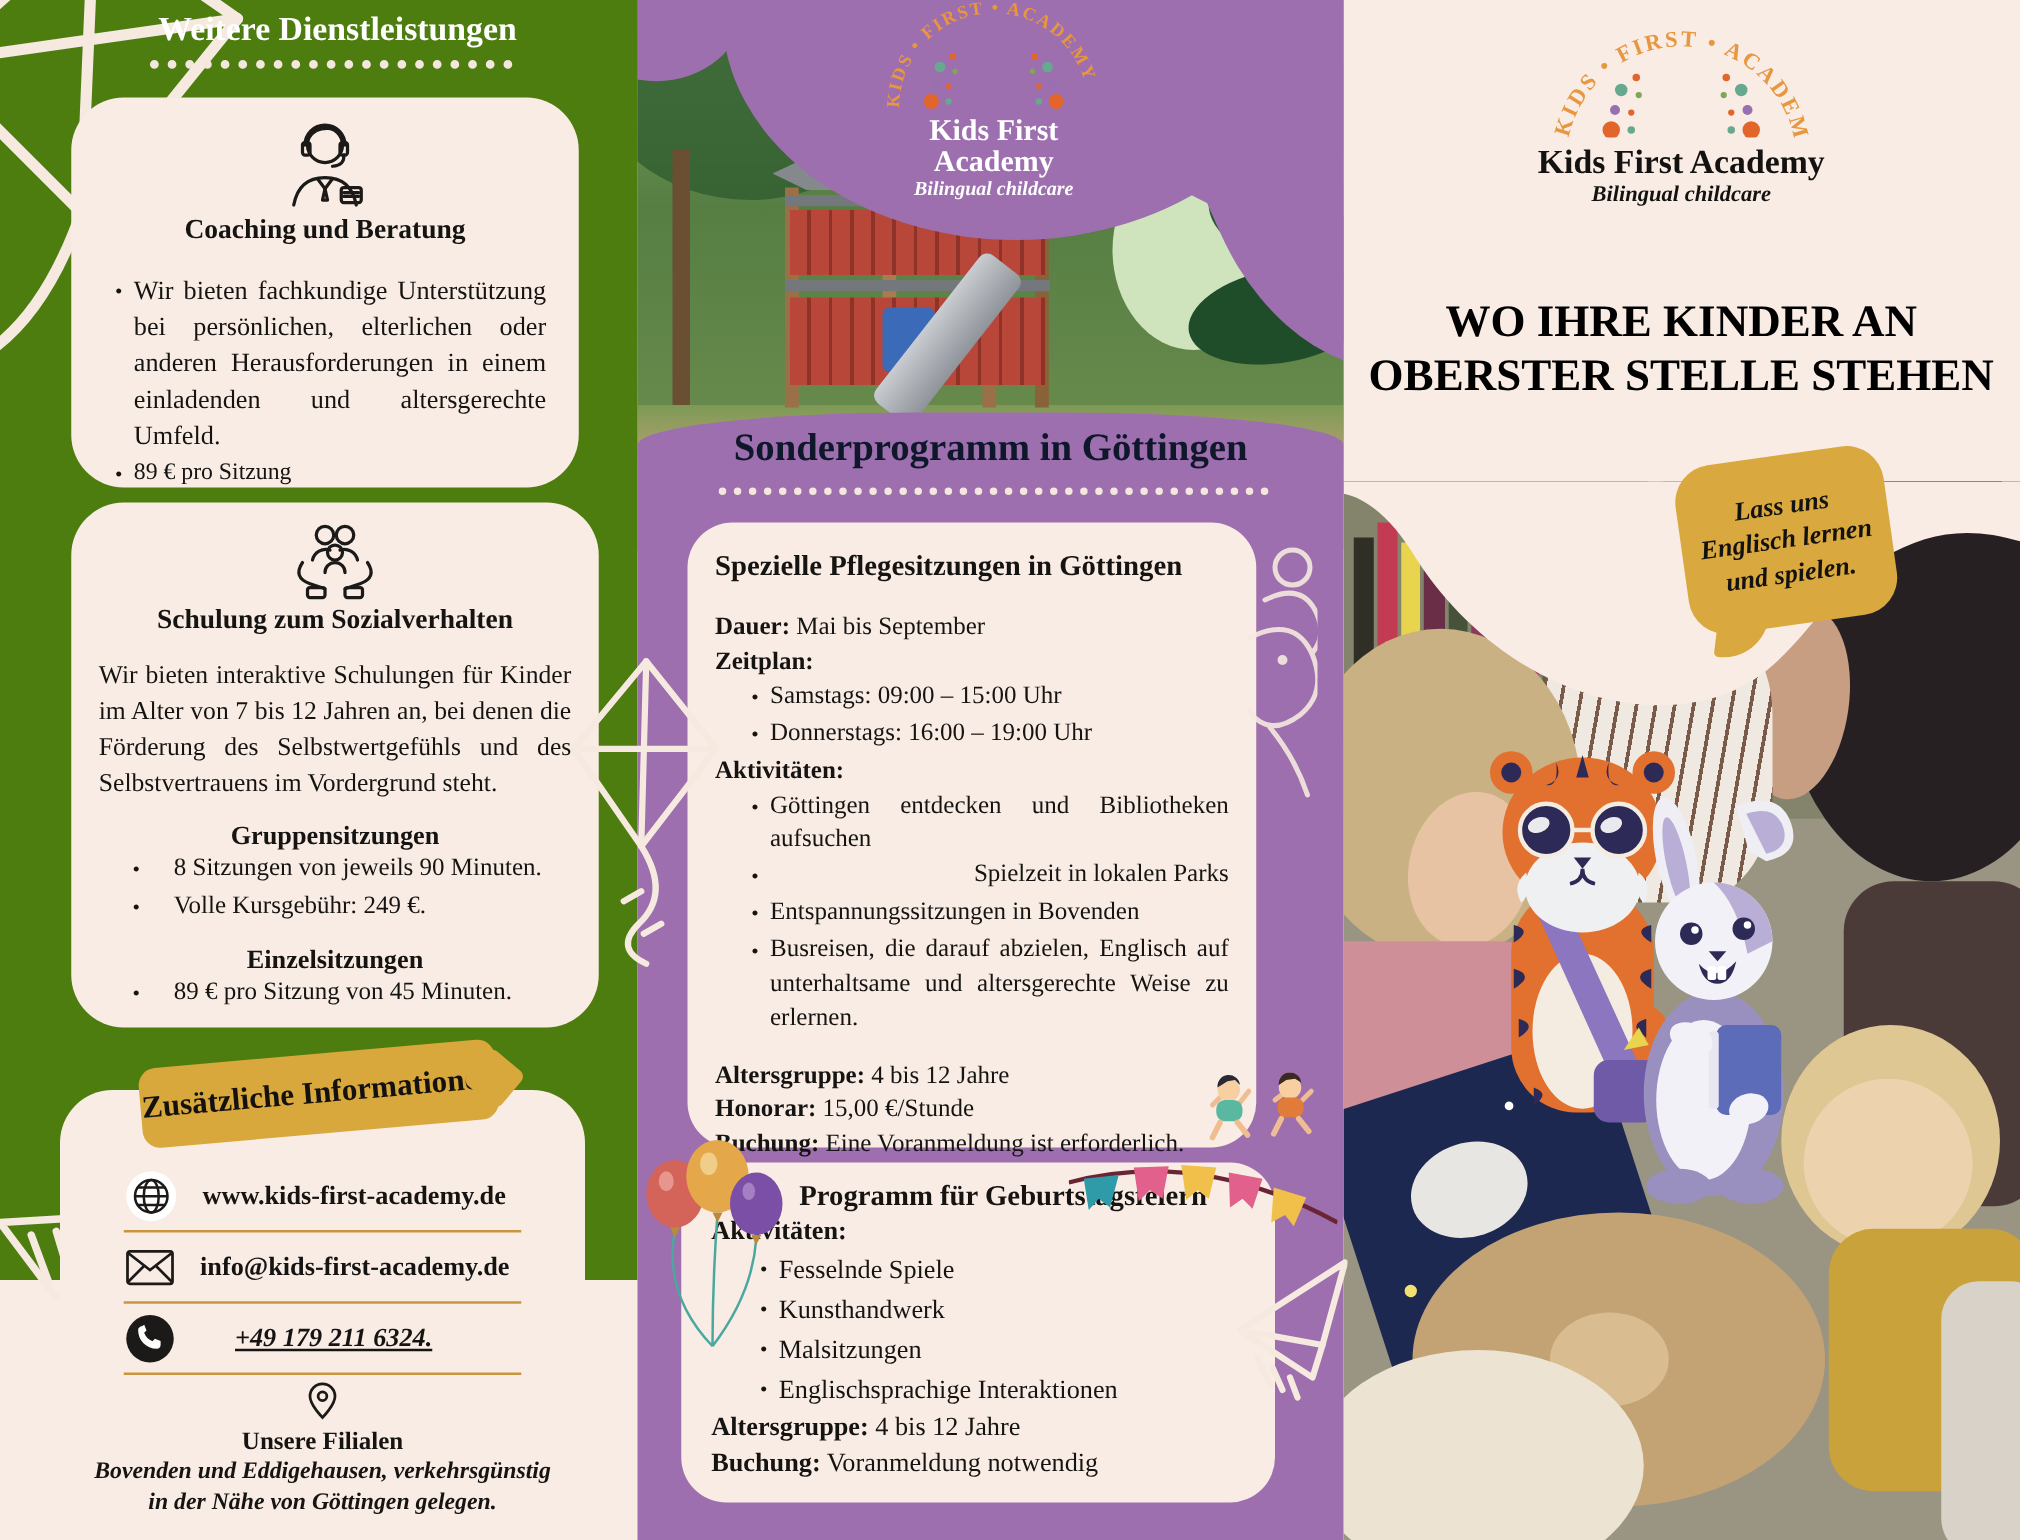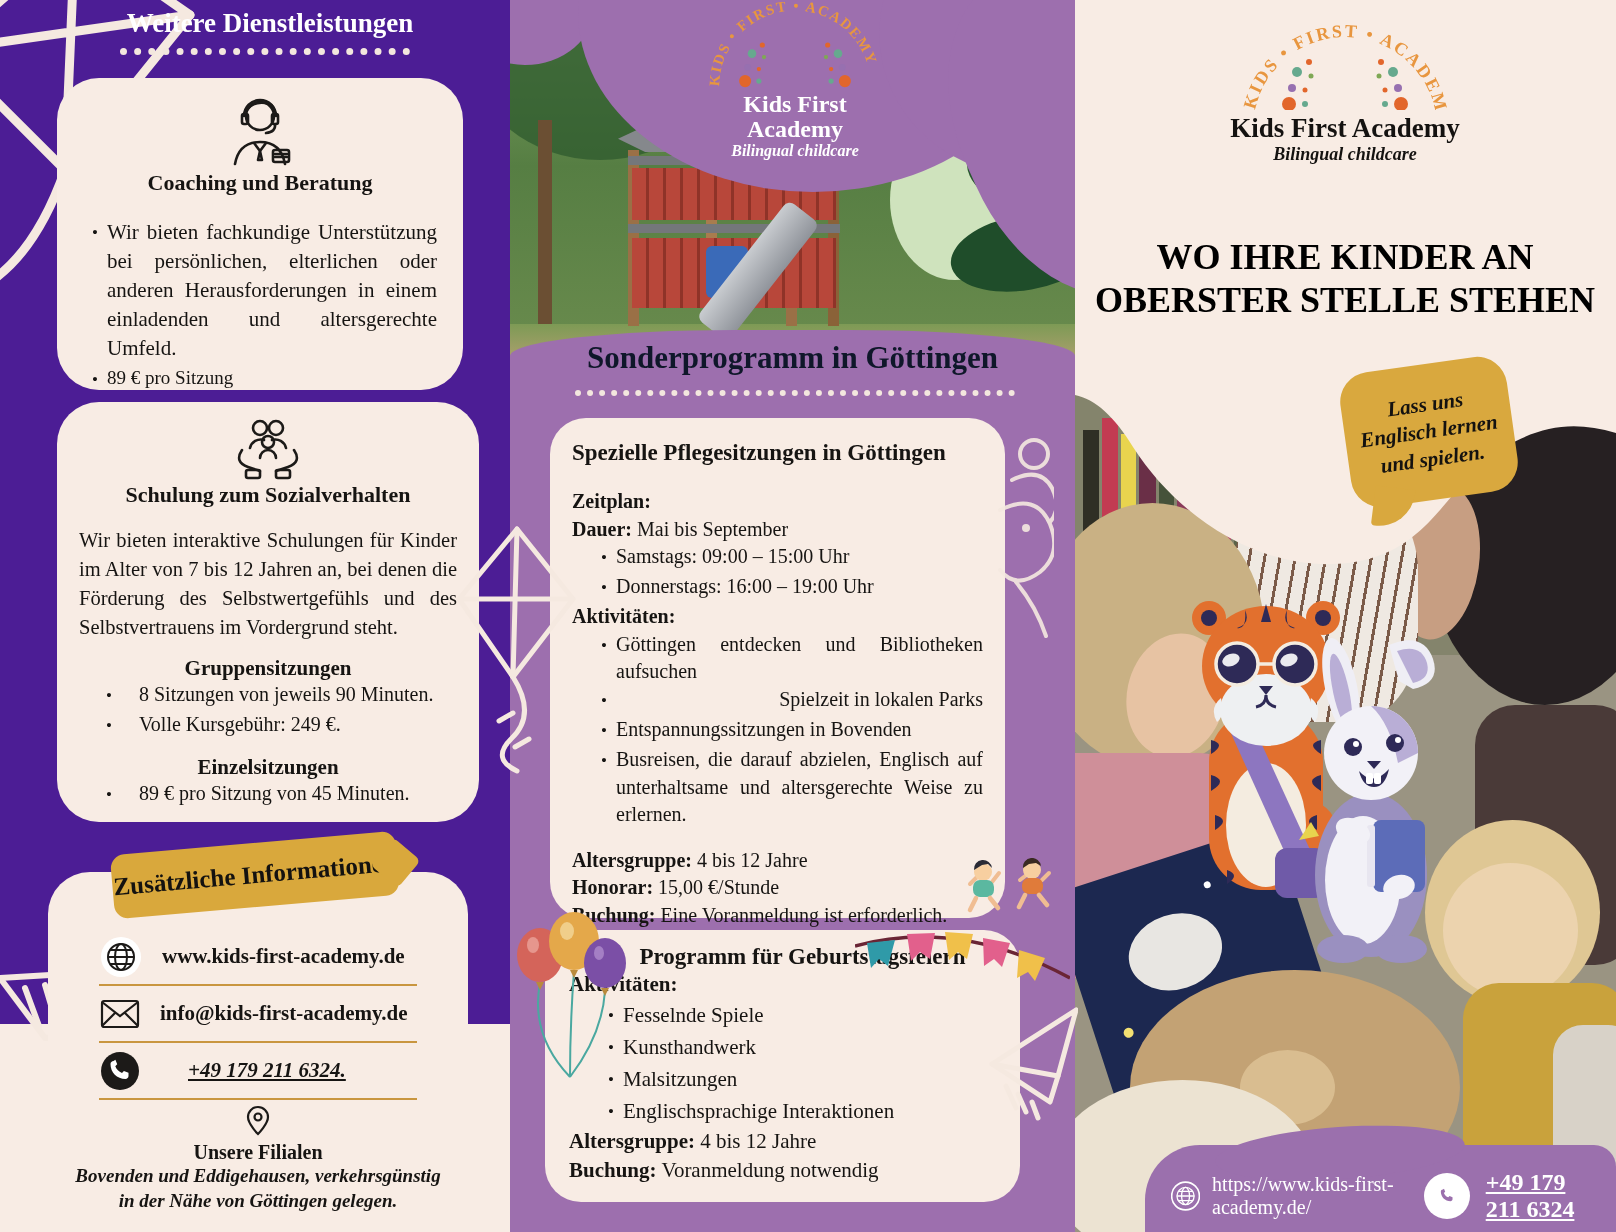--- a/index.html
+++ b/index.html
@@ -1,20 +1,20 @@
 <!DOCTYPE html>
 <html><head>
 <meta charset="utf-8">
 <style>
   html,body{margin:0;padding:0;background:#555;}
   .page{position:relative;width:1616px;height:1232px;overflow:hidden;
         font-family:"Liberation Serif","DejaVu Serif",serif;color:#161412;background:#f8ece4;}
   .abs{position:absolute;}
   
-  .p-left{left:0;top:0;width:510px;height:1024px;background:#4c1d95;}
+  .p-left{left:0;top:0;width:510px;height:1024px;background:#4d7c0f;}
   .doodle{stroke:#f5e9e0;fill:none;stroke-linecap:round;stroke-linejoin:round;}
   .l-title{left:95px;top:8px;width:350px;text-align:center;font-size:27px;font-weight:bold;color:#fff;}
   .l-dots{left:120px;top:24px;width:290px;height:24px;border-bottom:7px dotted #f3e7de;}
   .card{background:#f8ece4;border-radius:42px;}
   .card1{left:57px;top:78px;width:406px;height:312px;}
   .card2{left:57px;top:402px;width:422px;height:420px;}
   .card3{left:48px;top:872px;width:420px;height:345px;z-index:2;}
   .c-icon{display:block;margin:16px auto 2px;}
   .c-title{text-align:center;font-size:22px;font-weight:bold;}
   .b-row{display:flex;margin:0 26px;}
@@ -280,22 +280,22 @@
     </div>
 
     <div class="abs m-band"></div>
     <div class="abs m-title">Sonderprogramm in Göttingen</div>
     <div class="abs m-dots"></div>
 
     <div class="abs card card4">
       <div class="inner">
         <div class="c4-title">Spezielle Pflegesitzungen in Göttingen</div>
         <div style="height:22px;"></div>
+        <div class="line"><span class="lb">Dauer:</span> <span>Mai bis September</span></div>
         <div class="line lb">Zeitplan:</div>
-        <div class="line"><span class="lb">Dauer:</span> <span>Mai bis September</span></div>
         <div class="b-row" style="margin:0 0 0 20px;">
             <span class="b-dot">•</span>
             <span class="b-txt" style="text-align:left;font-size:20px;">Samstags: 09:00 – 15:00 Uhr</span>
           </div>
         <div class="b-row" style="margin:0 0 0 20px;">
             <span class="b-dot">•</span>
             <span class="b-txt" style="text-align:left;font-size:20px;">Donnerstags: 16:00 – 19:00 Uhr</span>
           </div>
         <div class="line lb">Aktivitäten:</div>
         <div class="b-row" style="margin:0 0 0 20px;">
@@ -556,34 +556,15 @@
     </div>
 
     <div class="abs bubble">
       <div class="bt">
         <div>Lass uns</div>
         <div>Englisch lernen</div>
         <div>und spielen.</div>
       </div>
     </div>
 
-    <div class="abs bar">
-      <div class="row">
-        <svg width="44" height="44" viewBox="0 0 44 44">
-          <circle cx="22" cy="22" r="21" fill="none" stroke="#fff" stroke-width="2.5"></circle>
-          <g fill="none" stroke="#fff" stroke-width="2">
-            <circle cx="22" cy="22" r="13"></circle>
-            <ellipse cx="22" cy="22" rx="6" ry="13"></ellipse>
-            <path d="M9,22 h26 M11,15 h22 M11,29 h22"></path>
-          </g>
-        </svg>
-        <span class="url">https://www.kids-first-academy.de/</span>
-        <span class="pcirc" style="margin-left:14px;">
-          <svg width="26" height="26" viewBox="0 0 40 40">
-              <path fill="#9b70ad" d="M13.5,10 c-1.6,0 -3,1.4 -3,3 c0,8.5 6.5,15 15,15 c1.6,0 3,-1.4 3,-3 v-3.2 l-4.6,-1.8 l-1.9,1.9 c-3.2,-1.2 -5.5,-3.5 -6.7,-6.7 l1.9,-1.9 l-1.8,-4.6 z"></path>
-            </svg>
-        </span>
-        <span class="tel">+49 179 211 6324</span>
-      </div>
-    </div>
   </div>
 
 </div>
 
 </body></html>

